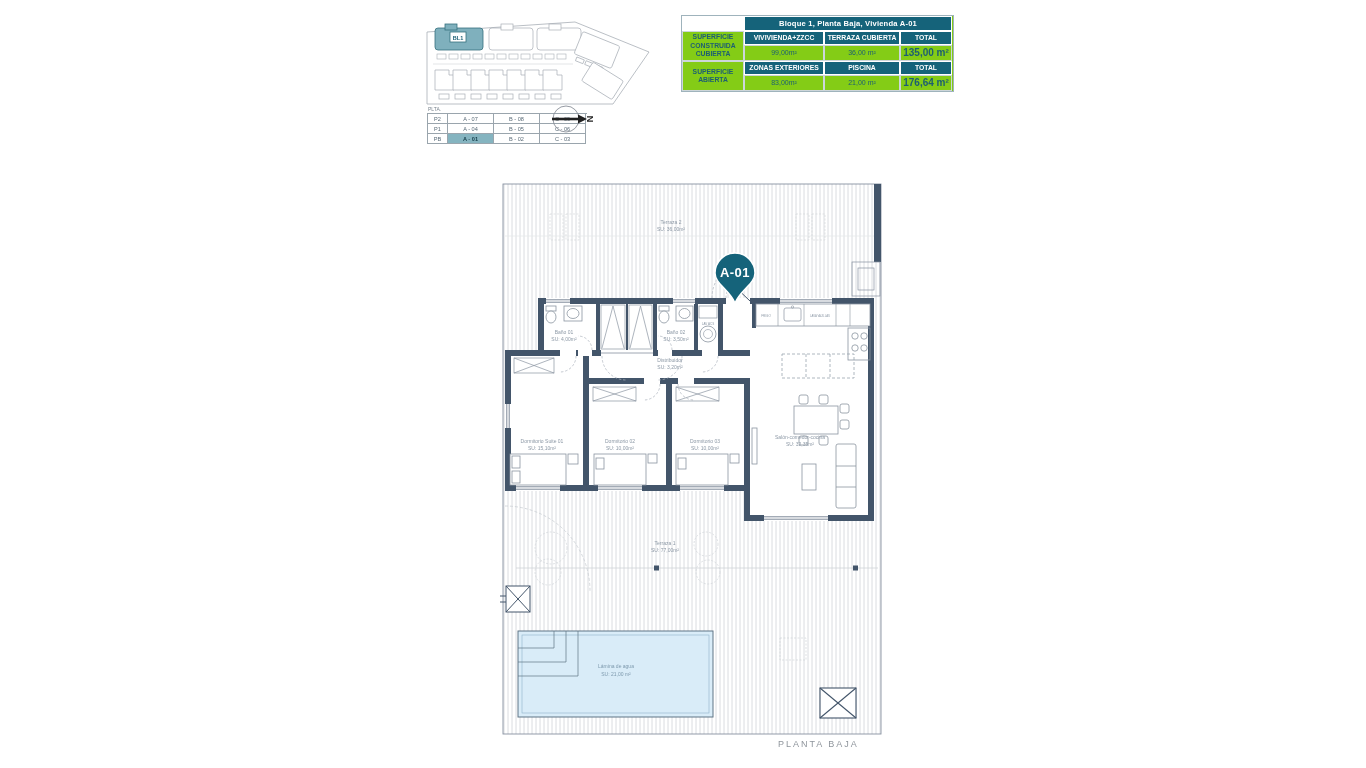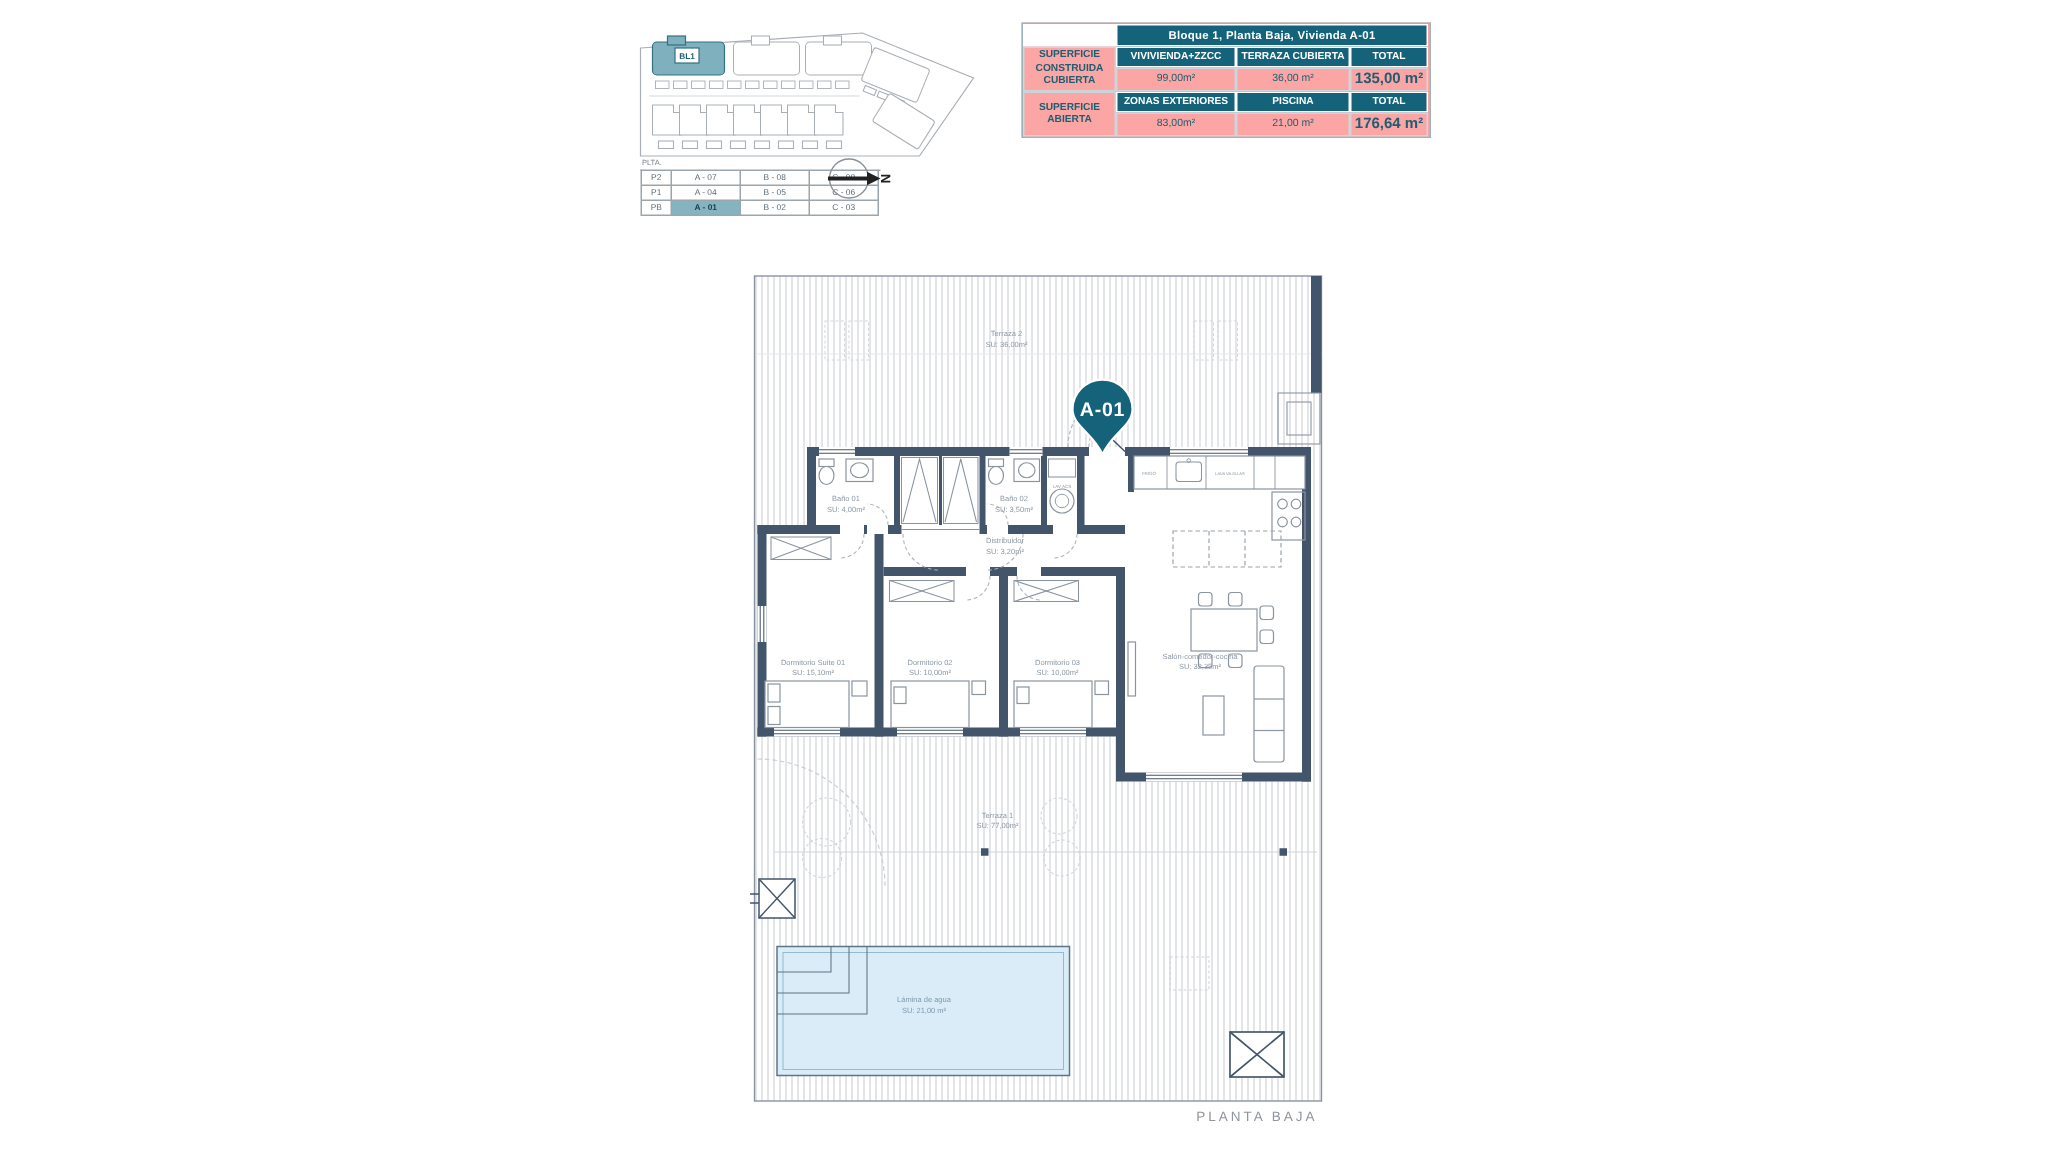--- a/index.html
+++ b/index.html
@@ -1,41 +1,41 @@
 <!DOCTYPE html>
 <html><head>
 <meta charset="utf-8">
 <style>
   html,body{margin:0;padding:0;background:#ffffff;font-family:"Liberation Sans",sans-serif;}
   #canvas{position:relative;width:1366px;height:768px;background:#fff;overflow:hidden;}
   .abs{position:absolute;}
 
   
   #sumtable{left:681px;top:15px;width:271px;display:grid;
-    grid-template-columns:62px 80px 76px 52px;border:1px solid #9fb3bc;background:#fca5a5;}
+    grid-template-columns:62px 80px 76px 52px;border:1px solid #9fb3bc;background:#84cc16;}
   #sumtable .c{display:flex;align-items:center;justify-content:center;text-align:center;
     font-size:7px;line-height:1.25;padding:1px 2px;box-sizing:border-box;}
   #sumtable .teal{background:#15637a;color:#fff;font-weight:bold;border:1px solid #fff;font-size:6.8px;}
   #sumtable .title{font-size:7.6px;letter-spacing:.2px;}
   #sumtable .lbl{color:#1d5e73;font-weight:bold;border:1px solid #cdd6da;font-size:6.8px;}
   #sumtable .val{color:#1d5e73;border:1px solid #cdd6da;font-size:7px;}
   #sumtable .tot{font-weight:bold;font-size:10px;}
   #sumtable .blank{background:#fff;}
   .rs2{grid-row:span 2;}
   .h15{height:15px;} .h14{height:14px;} .h16{height:16px;}
 
   
   #lvlwrap{left:427px;top:106px;width:160px;color:#5a6b78;}
   #lvlcap{font-size:5px;color:#7a858f;margin:0 0 1px 1px;}
   #lvltable{display:grid;grid-template-columns:20px 46px 46px 46px;border-top:.5px solid #9aa5ad;border-left:.5px solid #9aa5ad;}
   #lvltable .lc{height:10px;display:flex;align-items:center;justify-content:center;
     font-size:5.6px;border-right:.5px solid #9aa5ad;border-bottom:.5px solid #9aa5ad;box-sizing:border-box;}
   #lvltable .hl{background:#85b4c0;color:#17414d;font-weight:bold;}
 
-  #plancaption{left:778px;top:739px;width:120px;text-align:center;font-size:9px;
+  #plancaption{left:778px;top:739px;width:120px;text-align:left;font-size:9px;
     letter-spacing:2px;color:#8f959c;}
   svg text{font-family:"Liberation Sans",sans-serif;}
 </style>
 </head>
 <body>
 
 <div id="canvas">
 
   <svg class="abs" style="left:425px;top:18px" width="228" height="88" viewBox="0 0 228 88">
     <path d="M2,14 L150,4 L224,34 L188,86 L2,86 Z" fill="none" stroke="#a8aeb6" stroke-width="0.8"></path>

